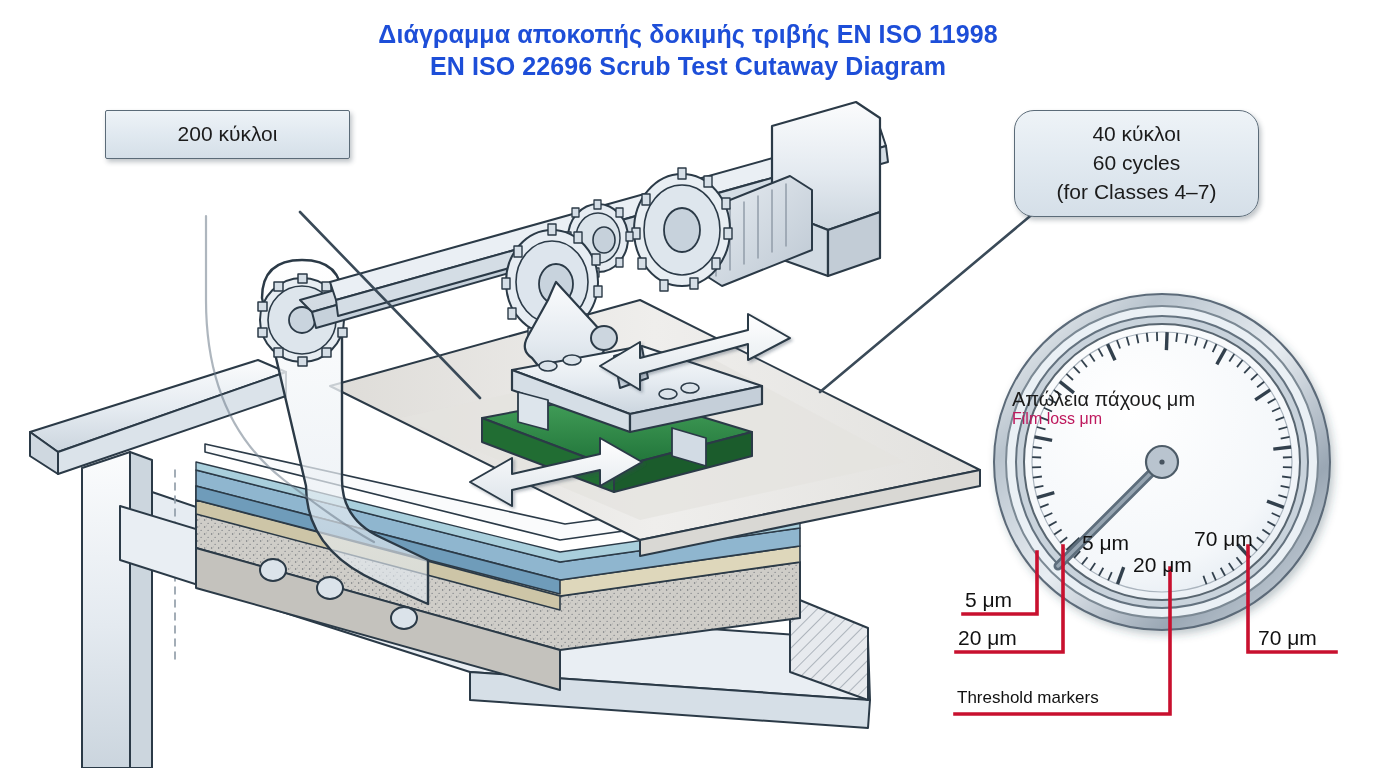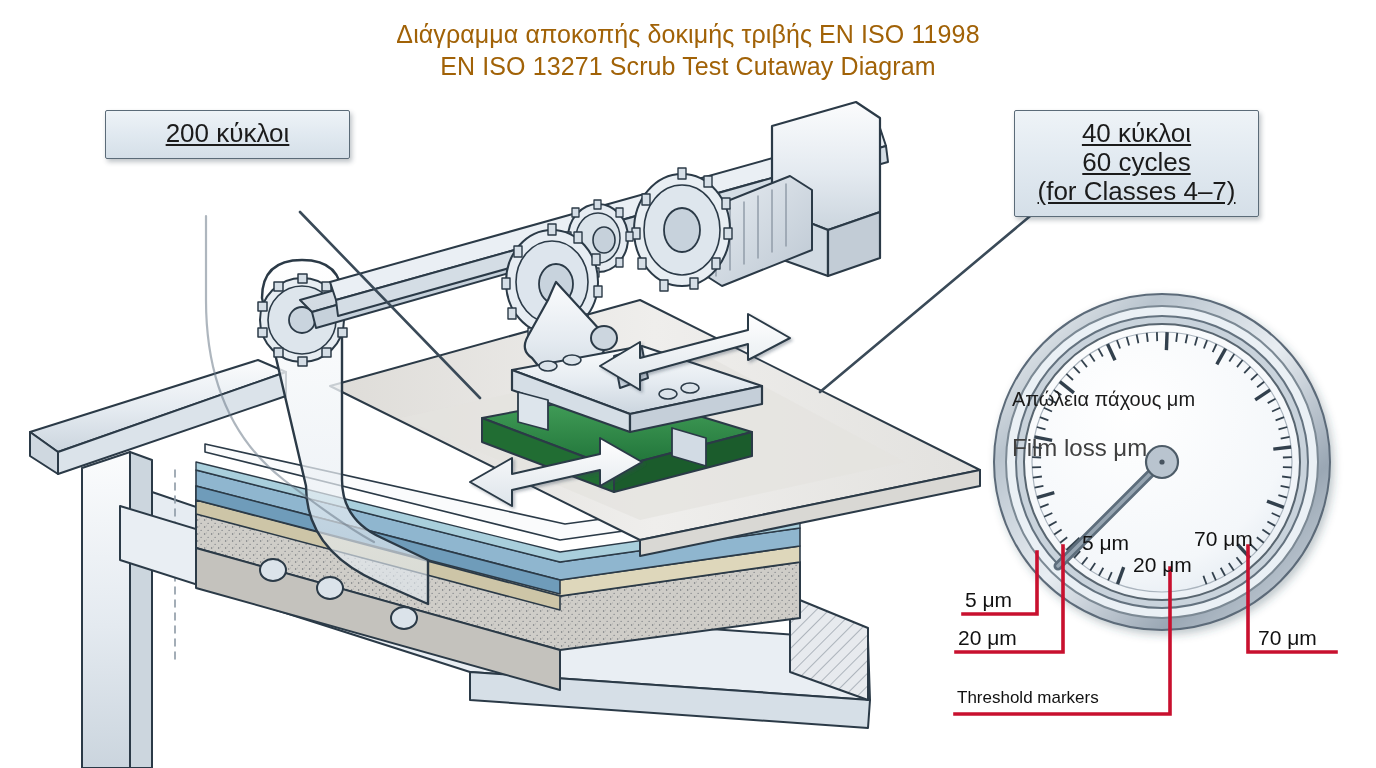--- a/index.html
+++ b/index.html
@@ -2,59 +2,59 @@
 <html><head>
 <meta charset="utf-8">
 <style>
   html,body{margin:0;padding:0;background:#ffffff;}
   body{width:1376px;height:768px;overflow:hidden;
        font-family:"Liberation Sans", sans-serif;color:#111;}
   #stage{position:relative;width:1376px;height:768px;background:#fff;}
 
   
   .title-wrap{position:absolute;left:0;top:18px;width:1376px;text-align:center;}
-  .title-line{font-size:25px;font-weight:normal;letter-spacing:.1px;line-height:32px;color:#a16207;}
+  .title-line{font-size:25px;font-weight:bold;letter-spacing:.1px;line-height:32px;color:#1d4ed8;}
 
   
   .callout{position:absolute;border:1px solid #5b6b78;border-radius:2px;
            background:linear-gradient(180deg,#eef3f7 0%,#e2eaf1 45%,#d5dfe8 100%);
            box-shadow:2px 3px 5px rgba(40,55,70,.30);
            text-align:center;padding:8px 14px 10px;}
-  .callout div{font-size:26px;line-height:29px;color:#1b1b1b;white-space:nowrap;text-decoration:underline;}
+  .callout div{font-size:21px;line-height:29px;color:#1b1b1b;white-space:nowrap;}
   #callout-left{left:105px;top:110px;width:215px;}
-  #callout-right{left:1014px;top:110px;width:215px;}
+  #callout-right{left:1014px;top:110px;width:215px;border-radius:20px;}
 
   
   #art{position:absolute;left:0;top:0;width:1376px;height:768px;}
 
   
   .gauge-text{position:absolute;text-align:left;width:300px;left:1012px;}
   #gauge-lbl-el{top:388px;font-size:20px;color:#1b1b1b;}
-  #gauge-lbl-en{top:434px;font-size:24px;color:#404040;}
+  #gauge-lbl-en{top:410px;font-size:16px;color:#be185d;}
 
   .dial-num{position:absolute;font-size:21px;color:#111;white-space:nowrap;}
   #dial-5{left:1082px;top:531px;}
   #dial-20{left:1133px;top:553px;}
   #dial-70{left:1194px;top:527px;}
 
   
   .thr{position:absolute;font-size:21px;color:#111;white-space:nowrap;}
   #thr-5{left:965px;top:588px;}
   #thr-20{left:958px;top:626px;}
   #thr-70{left:1258px;top:626px;}
   #thr-title{left:957px;top:688px;font-size:17px;}
 </style>
 </head>
 <body>
 
 <div id="stage">
 
   <div class="title-wrap">
     <div class="title-line">Διάγραμμα αποκοπής δοκιμής τριβής EN ISO 11998</div>
-    <div class="title-line">EN ISO 13271 Scrub Test Cutaway Diagram</div>
+    <div class="title-line">EN ISO 22696 Scrub Test Cutaway Diagram</div>
   </div>
 
   <svg id="art" viewBox="0 0 1376 768">
     <defs>
       <linearGradient id="gMetal" x1="0" y1="0" x2="0" y2="1">
         <stop offset="0" stop-color="#fbfcfd"></stop>
         <stop offset="0.55" stop-color="#e4eaf0"></stop>
         <stop offset="1" stop-color="#cbd5de"></stop>
       </linearGradient>
       <linearGradient id="gMetalD" x1="0" y1="0" x2="1" y2="1">

